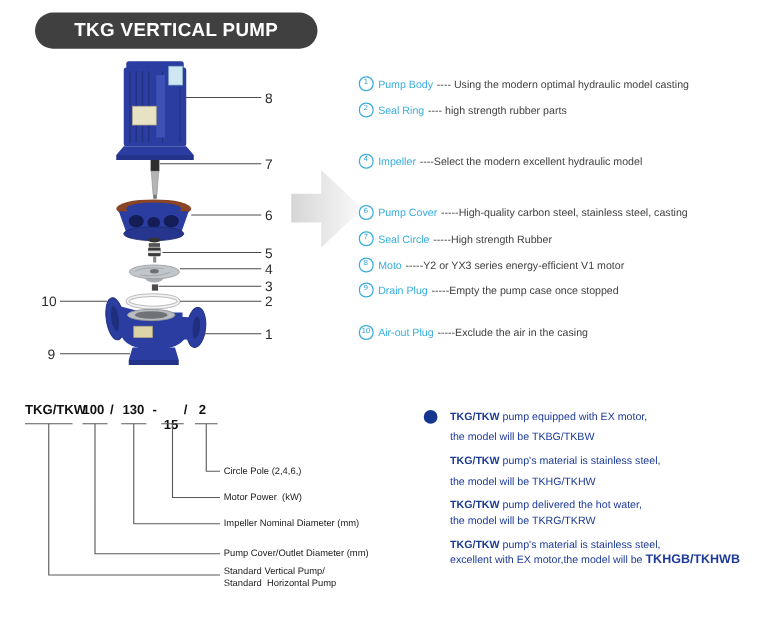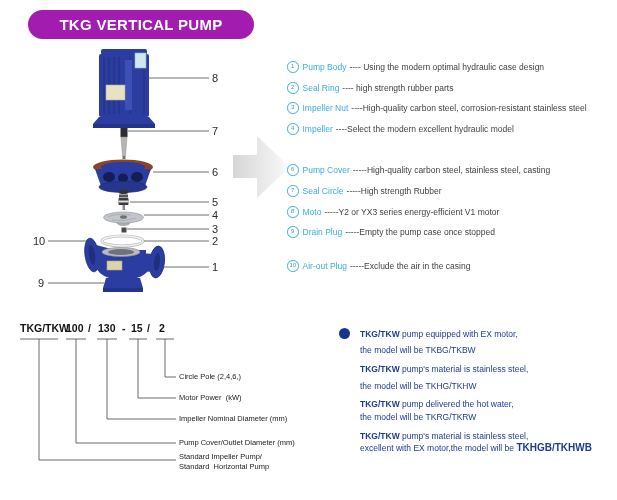--- a/index.html
+++ b/index.html
@@ -1,20 +1,20 @@
 <!DOCTYPE html>
 <html><head>
 <meta charset="utf-8">
 <style>
   html,body{margin:0;padding:0;background:#e8e8e8;}
   #page{position:relative;width:617px;height:500px;background:#ffffff;overflow:hidden;
         font-family:"Liberation Sans", sans-serif;}
 
   
-  .banner{position:absolute;left:28px;top:10px;width:226px;height:29px;background:#a21caf;
+  .banner{position:absolute;left:28px;top:10px;width:226px;height:29px;background:#404040;
           border-radius:15px;display:flex;align-items:center;justify-content:center;}
   .banner span{color:#ffffff;font-weight:bold;font-size:15px;letter-spacing:.3px;}
 
   
   .plist{position:absolute;left:287px;top:0;width:330px;height:300px;}
   .pitem{position:absolute;left:0;display:flex;align-items:center;white-space:nowrap;
          font-size:8.5px;color:#3f3f3f;}
   .pnum{flex:0 0 auto;width:9.5px;height:9.5px;border:1px solid #3aade0;border-radius:50%;
         color:#2d9fd0;font-size:6px;line-height:9.5px;text-align:center;margin-right:4px;}
   .pname{color:#38ade0;margin-right:3px;}
@@ -155,31 +155,26 @@
       <text x="212" y="231">1</text>
       <text x="33" y="205">10</text>
       <text x="38" y="247">9</text>
     </g>
   </svg>
 
   <div class="plist">
     <div class="pitem" style="top:61px">
         <span class="pnum">1</span>
         <span class="pname">Pump Body</span>
-        <span>---- Using the modern optimal hydraulic case design</span>
+        <span>---- Using the modern optimal hydraulic model casting</span>
       </div>
     <div class="pitem" style="top:82px">
         <span class="pnum">2</span>
         <span class="pname">Seal Ring</span>
         <span>---- high strength rubber parts</span>
-      </div>
-    <div class="pitem" style="top:102px">
-        <span class="pnum">3</span>
-        <span class="pname">Impeller Nut</span>
-        <span>----High-quality carbon steel, corrosion-resistant stainless steel</span>
       </div>
     <div class="pitem" style="top:123px">
         <span class="pnum">4</span>
         <span class="pname">Impeller</span>
         <span>----Select the modern excellent hydraulic model</span>
       </div>
     <div class="pitem" style="top:164px">
         <span class="pnum">6</span>
         <span class="pname">Pump Cover</span>
         <span>-----High-quality carbon steel, stainless steel, casting</span>
@@ -204,21 +199,21 @@
         <span class="pname">Air-out Plug</span>
         <span>-----Exclude the air in the casing</span>
       </div>
   </div>
 
   <div class="mtoken" style="left:20px;top:322px">TKG/TKW</div>
   <div class="mtoken" style="left:66px;top:322px">100</div>
   <div class="mtoken" style="left:88px;top:322px">/</div>
   <div class="mtoken" style="left:98px;top:322px">130</div>
   <div class="mtoken" style="left:122px;top:322px">-</div>
-  <div class="mtoken" style="left:131px;top:322px">15</div>
+  <div class="mtoken" style="left:131px;top:334px">15</div>
   <div class="mtoken" style="left:147px;top:322px">/</div>
   <div class="mtoken" style="left:159px;top:322px">2</div>
 
   <svg class="bracketsvg" width="200" height="150" viewBox="0 0 200 150">
     <g stroke="#5a5a5a" stroke-width="0.9" fill="none">
       <line x1="20" y1="9" x2="58" y2="9"></line>
       <line x1="66" y1="9" x2="86" y2="9"></line>
       <line x1="97" y1="9" x2="117" y2="9"></line>
       <line x1="129" y1="9" x2="147" y2="9"></line>
       <line x1="156" y1="9" x2="174" y2="9"></line>
@@ -228,21 +223,21 @@
       <path d="M138,9 V68 H176"></path>
       <path d="M165,9 V47 H176"></path>
     </g>
   </svg>
 
   <div class="callout" style="left:179px;top:372px">Circle Pole (2,4,6,)</div>
   <div class="callout" style="left:179px;top:393px">Motor Power &nbsp;(kW)</div>
   <div class="callout" style="left:179px;top:414px">Impeller Nominal Diameter (mm)</div>
   <div class="callout" style="left:179px;top:438px">Pump Cover/Outlet Diameter (mm)</div>
   <div class="callout" style="left:179px;top:452px">
-    <div>Standard Impeller Pump/</div>
+    <div>Standard Vertical Pump/</div>
     <div>Standard&nbsp; Horizontal Pump</div>
   </div>
 
   <div class="bullet"></div>
   <div class="note" style="top:328px"><span class="pfx">TKG/TKW</span><span> pump equipped with EX motor,</span><span class="strong"></span></div>
   <div class="note" style="top:344px"><span class="pfx"></span><span>the model will be TKBG/TKBW</span><span class="strong"></span></div>
   <div class="note" style="top:363px"><span class="pfx">TKG/TKW</span><span> pump's material is stainless steel,</span><span class="strong"></span></div>
   <div class="note" style="top:380px"><span class="pfx"></span><span>the model will be TKHG/TKHW</span><span class="strong"></span></div>
   <div class="note" style="top:411px"><span class="pfx"></span><span>the model will be TKRG/TKRW</span><span class="strong"></span></div>
   <div class="note" style="top:398px"><span class="pfx">TKG/TKW</span><span> pump delivered the hot water,</span><span class="strong"></span></div>

